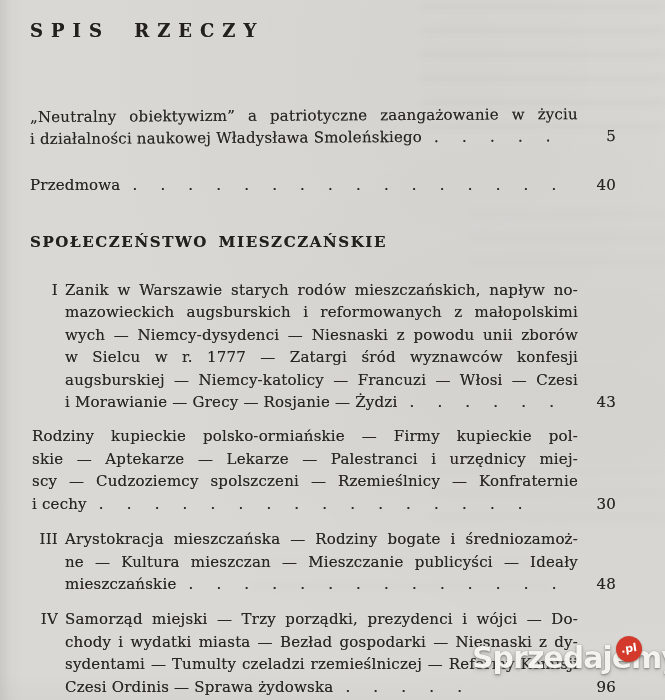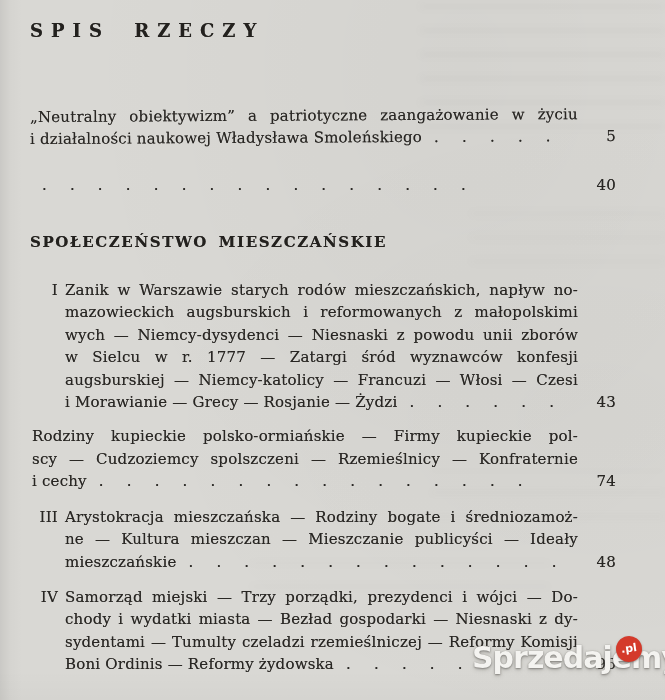--- a/index.html
+++ b/index.html
@@ -106,20 +106,21 @@
       </div>
     </div>
     <div class="pagecol">
       <span class="pageno">5</span>
     </div>
   </div>
 
   <div class="entry front">
     <div class="body">
       <div class="lastline">
+        <span class="ltext">Przedmowa</span>
         <span class="dots">. . . . . . . . . . . . . . . .</span>
       </div>
     </div>
     <div class="pagecol">
       <span class="pageno">40</span>
     </div>
   </div>
 
   <h2 class="section-heading">SPOŁECZEŃSTWO MIESZCZAŃSKIE</h2>
 
@@ -137,28 +138,29 @@
       </div>
     </div>
     <div class="pagecol">
       <span class="pageno">43</span>
     </div>
   </div>
 
   <div class="entry chapter">
     <div class="body">
       <div class="line just">Rodziny kupieckie polsko-ormiańskie — Firmy kupieckie pol-</div>
+      <div class="line just">skie — Aptekarze — Lekarze — Palestranci i urzędnicy miej-</div>
       <div class="line just">scy — Cudzoziemcy spolszczeni — Rzemieślnicy — Konfraternie</div>
       <div class="lastline">
         <span class="ltext">i cechy</span>
         <span class="dots">. . . . . . . . . . . . . . . .</span>
       </div>
     </div>
     <div class="pagecol">
-      <span class="pageno">74</span>
+      <span class="pageno">30</span>
     </div>
   </div>
 
   <div class="entry chapter">
     <div class="num">III</div>
     <div class="body">
       <div class="line just">Arystokracja mieszczańska — Rodziny bogate i średniozamoż-</div>
       <div class="line just">ne — Kultura mieszczan — Mieszczanie publicyści — Ideały</div>
       <div class="lastline">
         <span class="ltext">mieszczańskie</span>
@@ -170,21 +172,21 @@
     </div>
   </div>
 
   <div class="entry chapter">
     <div class="num">IV</div>
     <div class="body">
       <div class="line just">Samorząd miejski — Trzy porządki, prezydenci i wójci — Do-</div>
       <div class="line just">chody i wydatki miasta — Bezład gospodarki — Niesnaski z dy-</div>
       <div class="line just">sydentami — Tumulty czeladzi rzemieślniczej — Reformy Komisji</div>
       <div class="lastline">
-        <span class="ltext">Boni Ordinis — Reformy żydowska</span>
+        <span class="ltext">Czesi Ordinis — Sprawa żydowska</span>
         <span class="dots">. . . . .</span>
       </div>
     </div>
     <div class="pagecol">
       <span class="pageno">96</span>
     </div>
   </div>
 
 </div>
 

